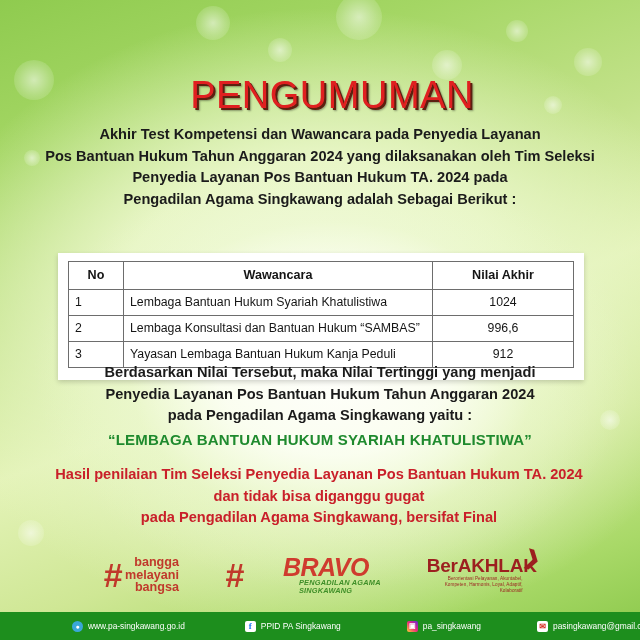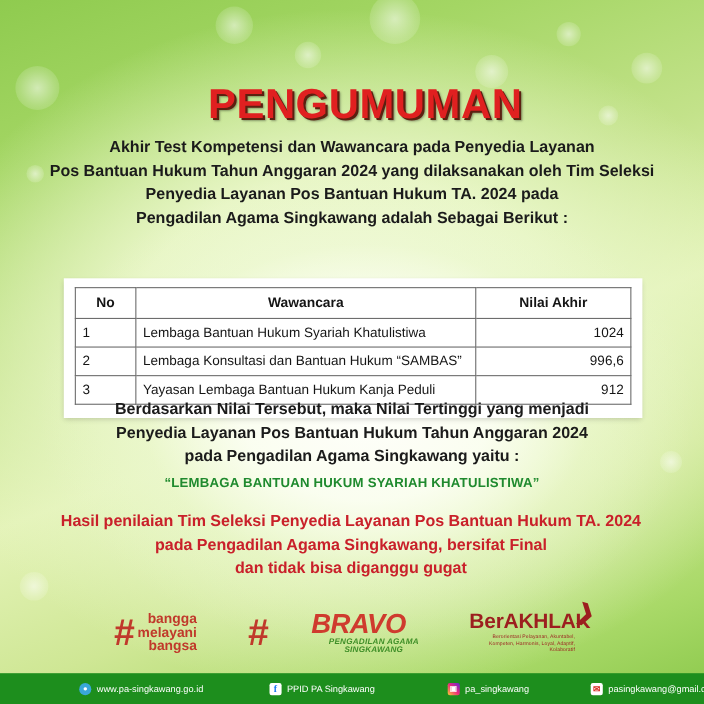--- a/index.html
+++ b/index.html
@@ -92,42 +92,42 @@
     letter-spacing: 0.4px;
     text-shadow: 1px 1px 1px rgba(30,80,10,0.55);
   }
 
   
   .main-title {
     position: absolute;
     top: 74px; left: 0; right: 0;
     text-align: center;
     font-size: 38px;
-    font-weight: bold;
+    font-weight: normal;
     letter-spacing: 0.5px;
     color: #e02020;
     text-shadow: 2px 2px 0 #5c2010, 3px 3px 2px rgba(0,0,0,0.35);
     margin-left: 24px;
   }
 
   
   .para {
     position: absolute;
     left: 30px; right: 30px;
     text-align: center;
     font-weight: bold;
     color: #1b1b1b;
     font-size: 14.6px;
     line-height: 21.5px;
   }
   .para-intro { top: 124px; }
   .para-result { top: 362px; }
   .winner-line {
     color: #1f8a2e;
-    font-size: 12px;
+    font-size: 15px;
     letter-spacing: 0.2px;
     margin-top: 2px;
   }
   .para-final {
     position: absolute;
     top: 464px; left: 26px; right: 28px;
     text-align: center;
     font-weight: bold;
     color: #c9202a;
     font-size: 14.6px;
@@ -161,21 +161,21 @@
   }
   table.result-table th {
     text-align: center;
     font-weight: bold;
     font-size: 12.6px;
     padding: 6px 4px;
   }
   .col-no   { width: 46px; text-align: center; }
   .col-val  { width: 132px; text-align: center; }
   td.col-no { text-align: left; padding-left: 7px; }
-  td.col-val{ text-align: right; }
+  td.col-val{ text-align: center; }
   td.col-name { text-align: left; padding-left: 8px; }
 
   
   .logo-strip {
     position: absolute;
     top: 548px; left: 0; right: 0;
     height: 54px;
     display: flex;
     align-items: center;
     justify-content: center;
@@ -207,21 +207,20 @@
     letter-spacing: -0.5px;
   }
   .bravo-sub {
     font-size: 7.4px;
     font-weight: bold;
     font-style: italic;
     color: #3f8f28;
     line-height: 8px;
     letter-spacing: 0.2px;
     margin-left: 16px;
-    text-align: center;
   }
   .akhlak-wrap { position: relative; text-align: right; }
   .akhlak-main {
     font-size: 19px;
     font-weight: bold;
     color: #9c1f1f;
     line-height: 20px;
     letter-spacing: -0.2px;
   }
   .akhlak-swoosh {
@@ -335,22 +334,22 @@
 
   <div class="para para-result">
     <div>Berdasarkan Nilai Tersebut, maka Nilai Tertinggi yang menjadi</div>
     <div>Penyedia Layanan Pos Bantuan Hukum Tahun Anggaran 2024</div>
     <div>pada Pengadilan Agama Singkawang yaitu :</div>
     <div class="winner-line">“LEMBAGA BANTUAN HUKUM SYARIAH KHATULISTIWA”</div>
   </div>
 
   <div class="para-final">
     <div>Hasil penilaian Tim Seleksi Penyedia Layanan Pos Bantuan Hukum TA. 2024</div>
+    <div>dan tidak bisa diganggu gugat</div>
     <div>pada Pengadilan Agama Singkawang, bersifat Final</div>
-    <div>dan tidak bisa diganggu gugat</div>
   </div>
 
   <div class="logo-strip">
 
     <div class="brand">
       <span class="hash-mark">#</span>
       <span class="bangga-text">
         <div>bangga</div>
         <div>melayani</div>
         <div>bangsa</div>

